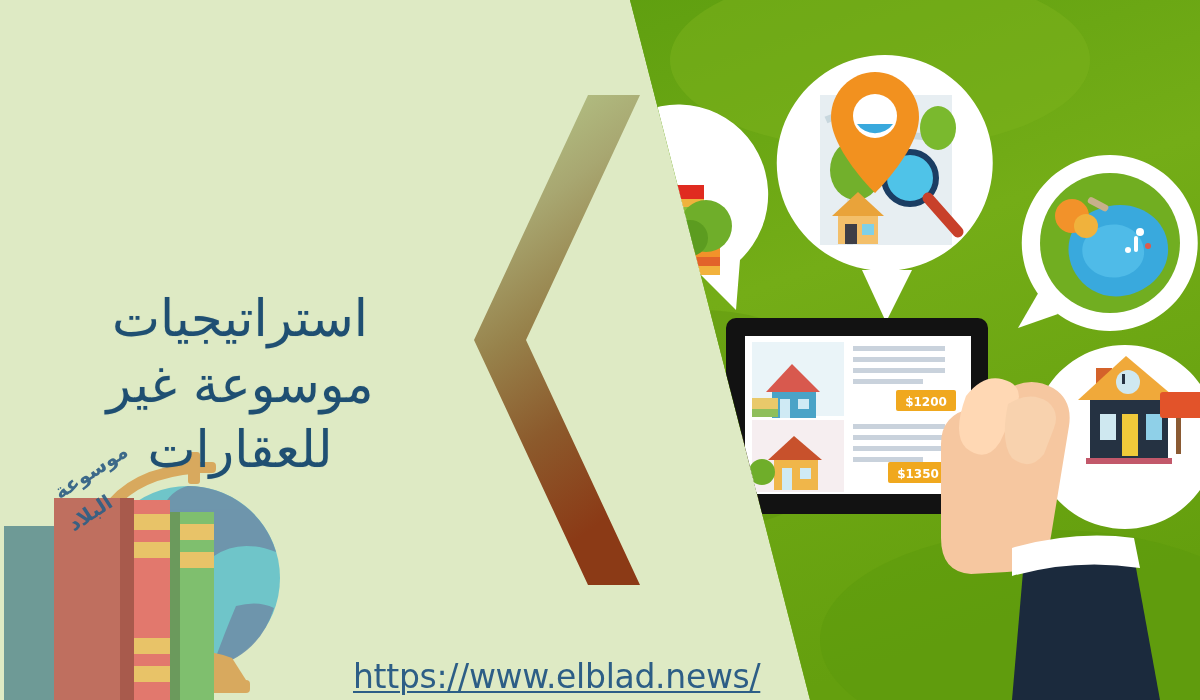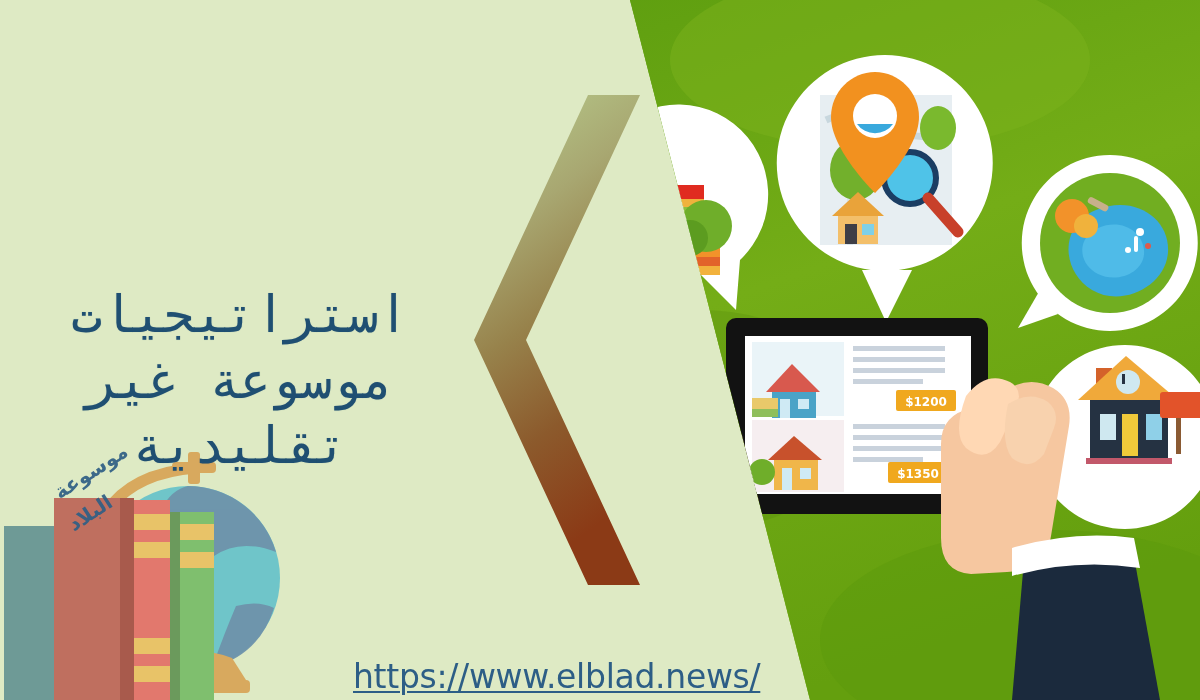--- a/index.html
+++ b/index.html
@@ -30,21 +30,21 @@
 
   
   .headline{
     position:absolute;right:760px;top:292px;width:400px;
     text-align:center;direction:rtl;
     color:#1f4f72;
     font-size:51px;line-height:1.05;font-weight:400;
     letter-spacing:0;
     text-shadow:0 0 1px rgba(31,79,114,.25);
   }
-  .headline span{display:block;margin-bottom:12px;font-family:Liberation Mono, monospace;}
+  .headline span{display:block;margin-bottom:12px;}
 
   
   .url{
     position:absolute;left:353px;top:657px;
     color:#2d5e86;font-size:33px;font-weight:400;
     text-decoration:underline;text-decoration-thickness:2px;
     text-underline-offset:3px;
     font-family:"DejaVu Sans","Liberation Sans",sans-serif;
     white-space:nowrap;letter-spacing:-0.3px;
   }
@@ -264,21 +264,21 @@
       <rect x="170" y="82" width="10" height="190" fill="#6b9a5c"></rect>
       <rect x="180" y="82" width="34" height="190" fill="#7fbf6e"></rect>
       <rect x="180" y="94" width="34" height="16" fill="#e8c368"></rect>
       <rect x="180" y="122" width="34" height="16" fill="#e8c368"></rect>
     </g>
   </svg>
 
   <div class="headline">
     <span>استراتيجيات</span>
     <span>موسوعة غير</span>
-    <span>تقليدية</span>
+    <span>للعقارات</span>
   </div>
 
   <div class="watermark">
     <div class="wm-line wm1">موسوعة</div>
     <div class="wm-line wm2">البلاد</div>
   </div>
 
   <a class="url" href="#">https://www.elblad.news/</a>
 
 </div>

